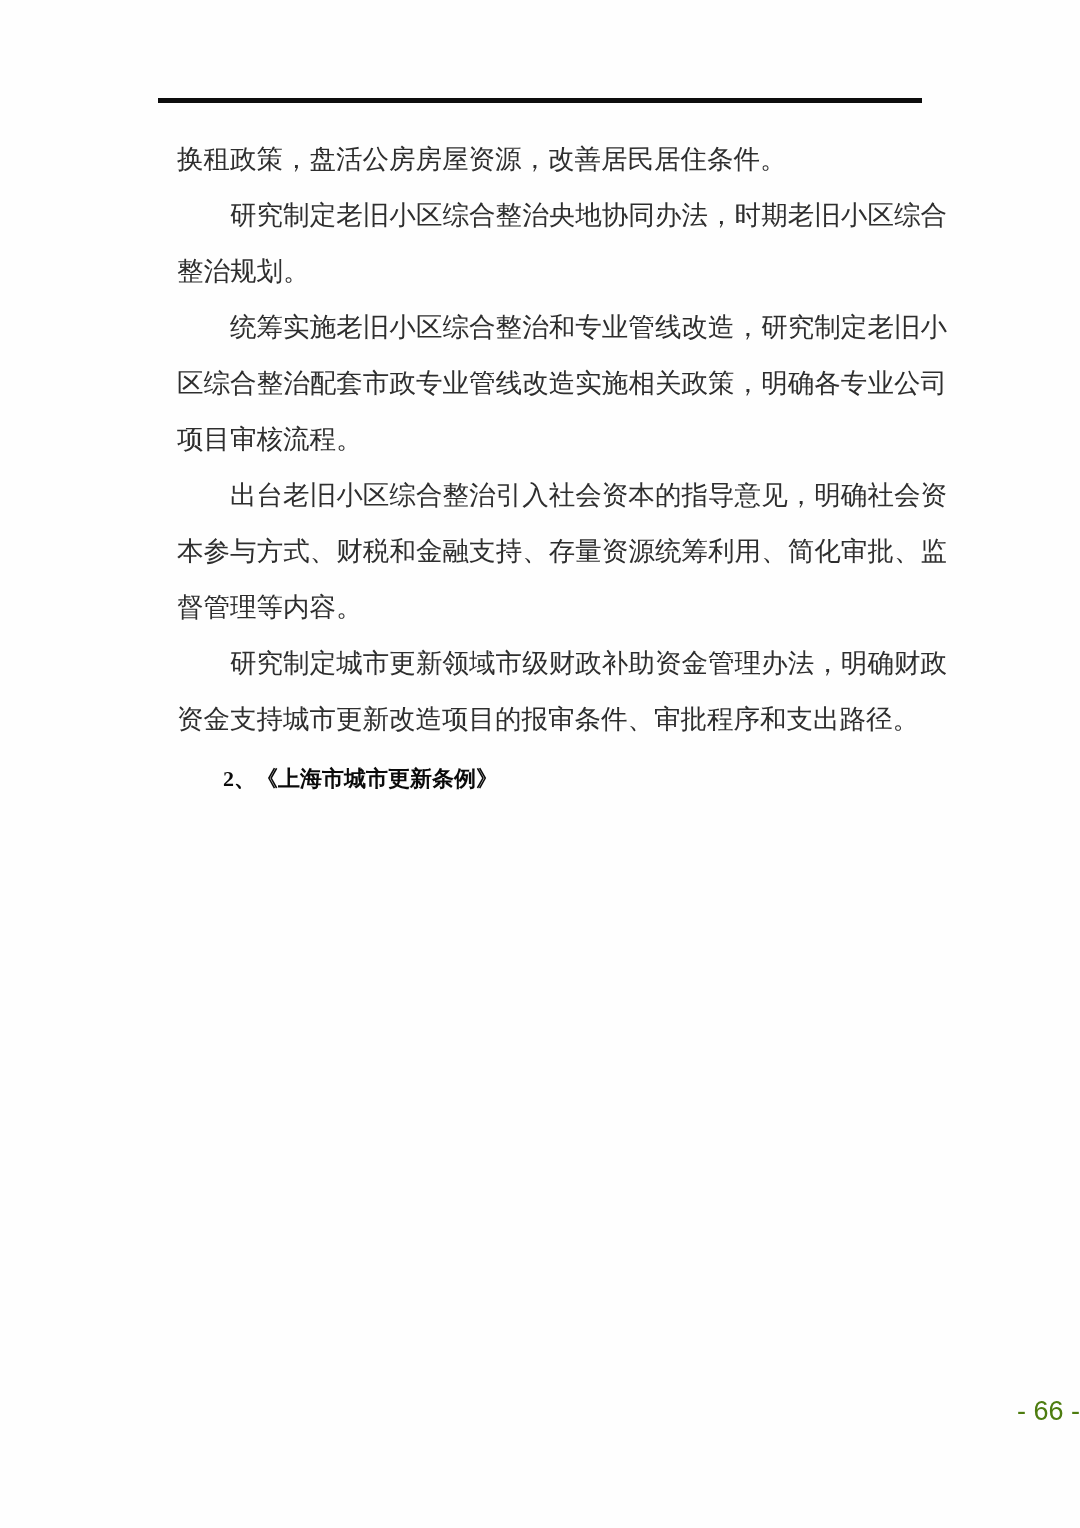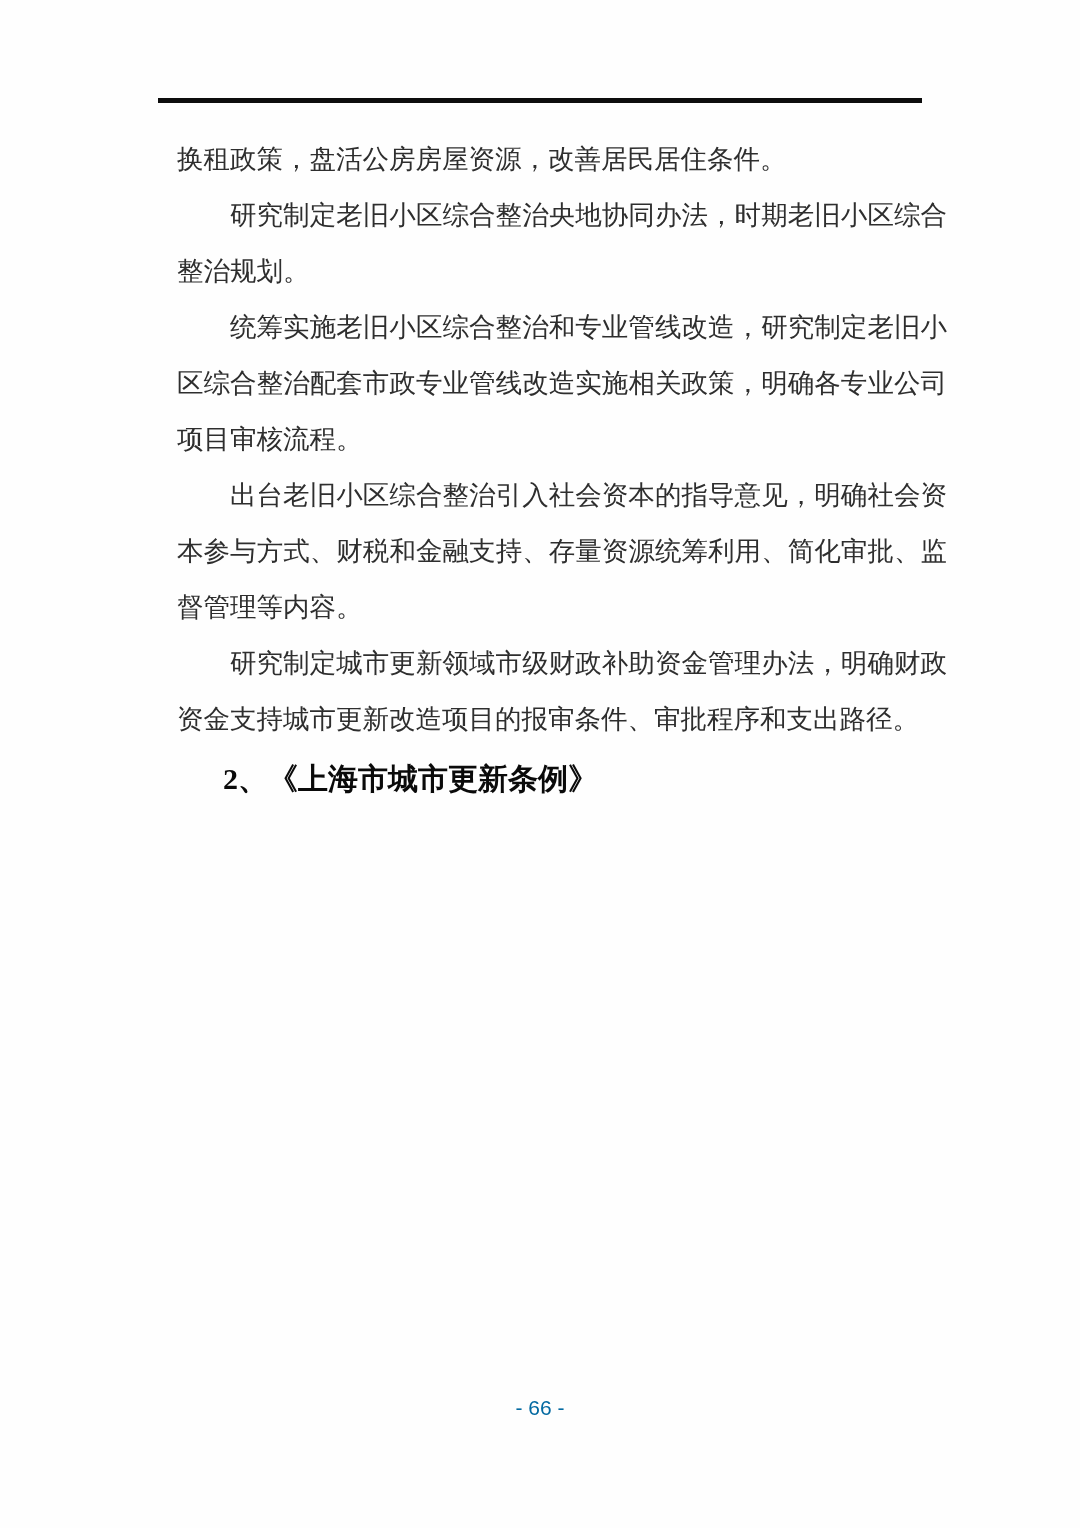--- a/index.html
+++ b/index.html
@@ -47,34 +47,34 @@
   }
   .para {
     text-indent: 53px;
   }
   .sec-heading {
     text-indent: 53px;
   }
   .chapter-heading {
     text-indent: 46px;
     font-weight: bold;
-    font-size: 30px;
+    font-size: 22px;
     line-height: 60px;
     margin-top: 2px !important;
     color: #0a0a0a;
   }
   .page-number {
     position: absolute;
     top: 1396px;
     left: 0;
     width: 100%;
-    text-align: center;
+    text-align: right;
     font-family: "Liberation Sans", "DejaVu Sans", sans-serif;
-    font-size: 21px;
-    color: #0369a1;
+    font-size: 27px;
+    color: #4d7c0f;
   }
 </style>
 </head>
 <body>
 
 <div class="page">
 
   <div class="header-rule"></div>
 
   <div class="doc-body">

